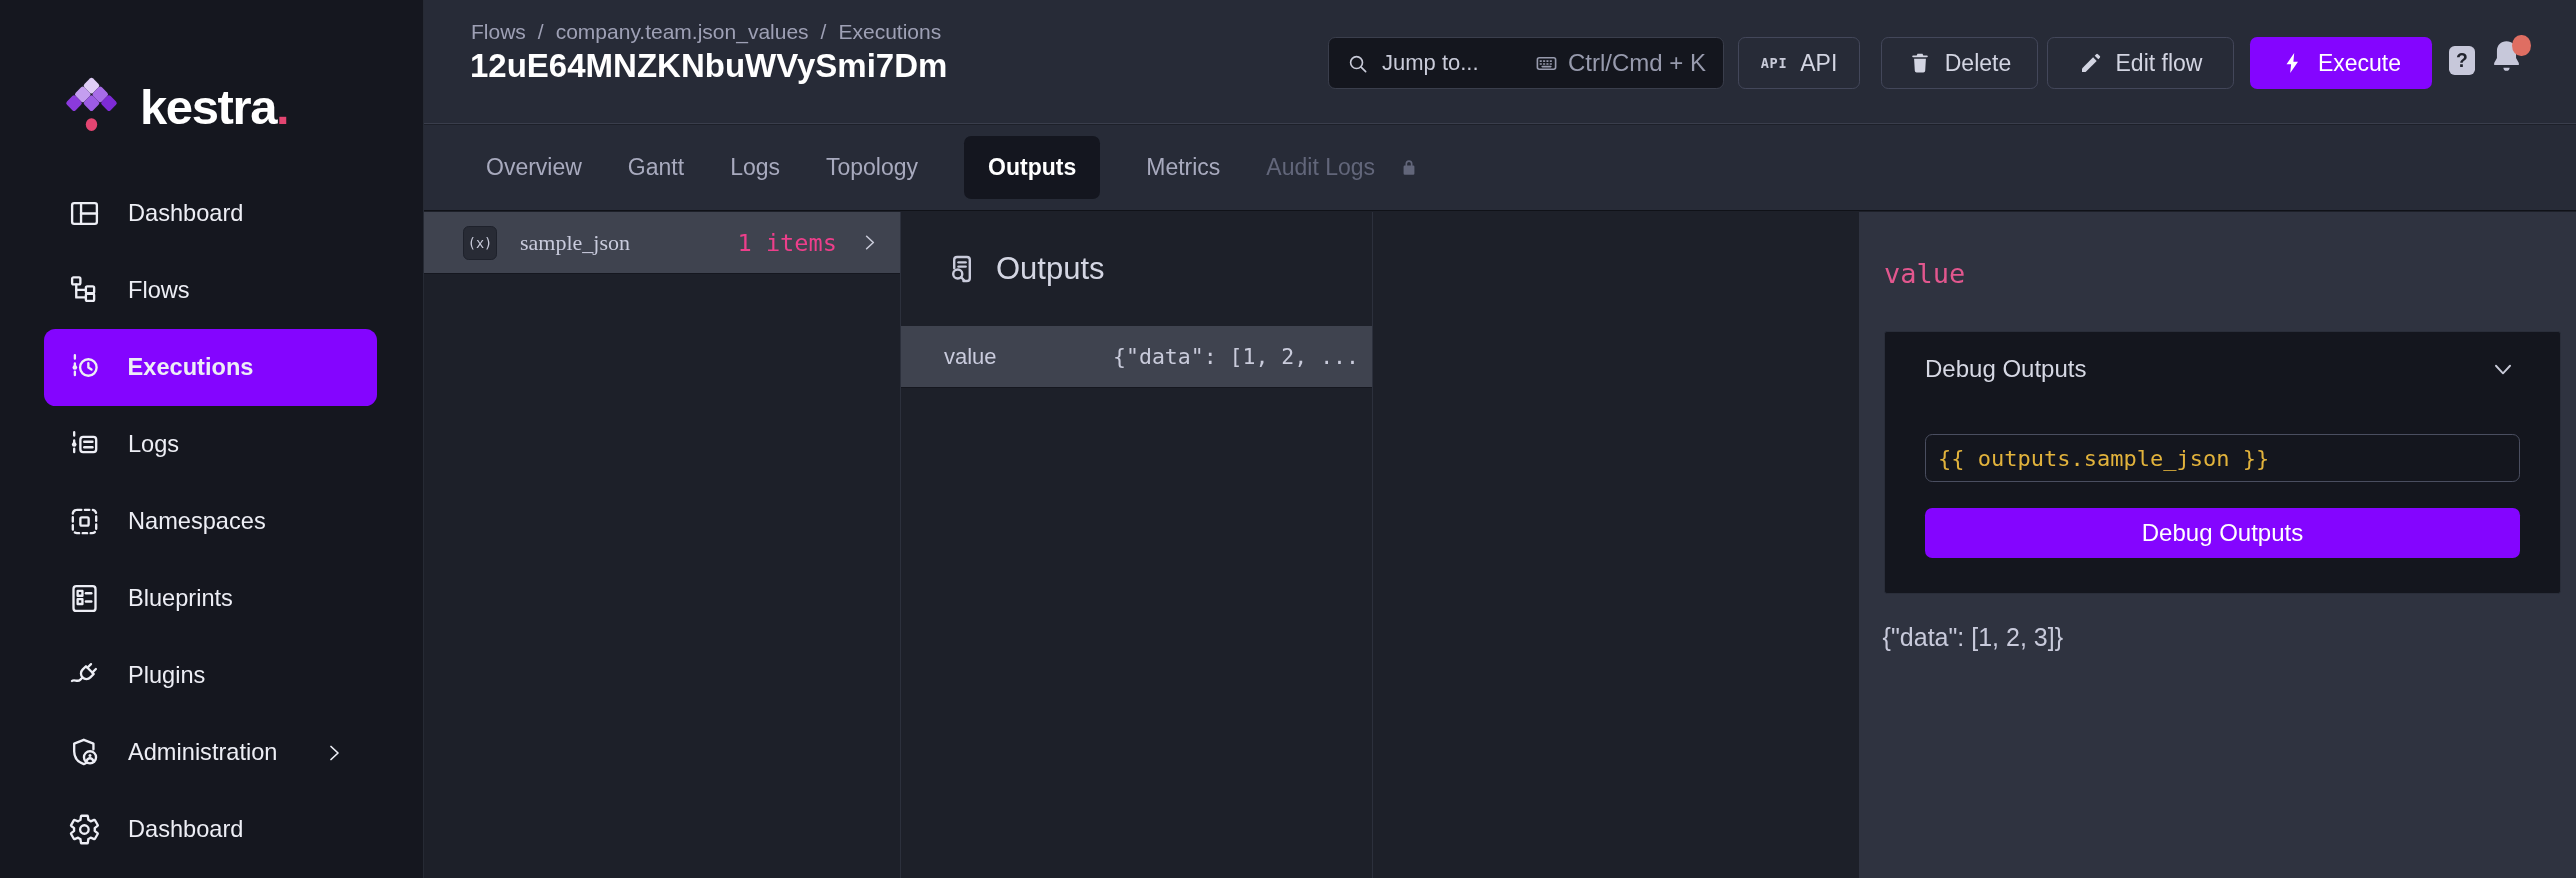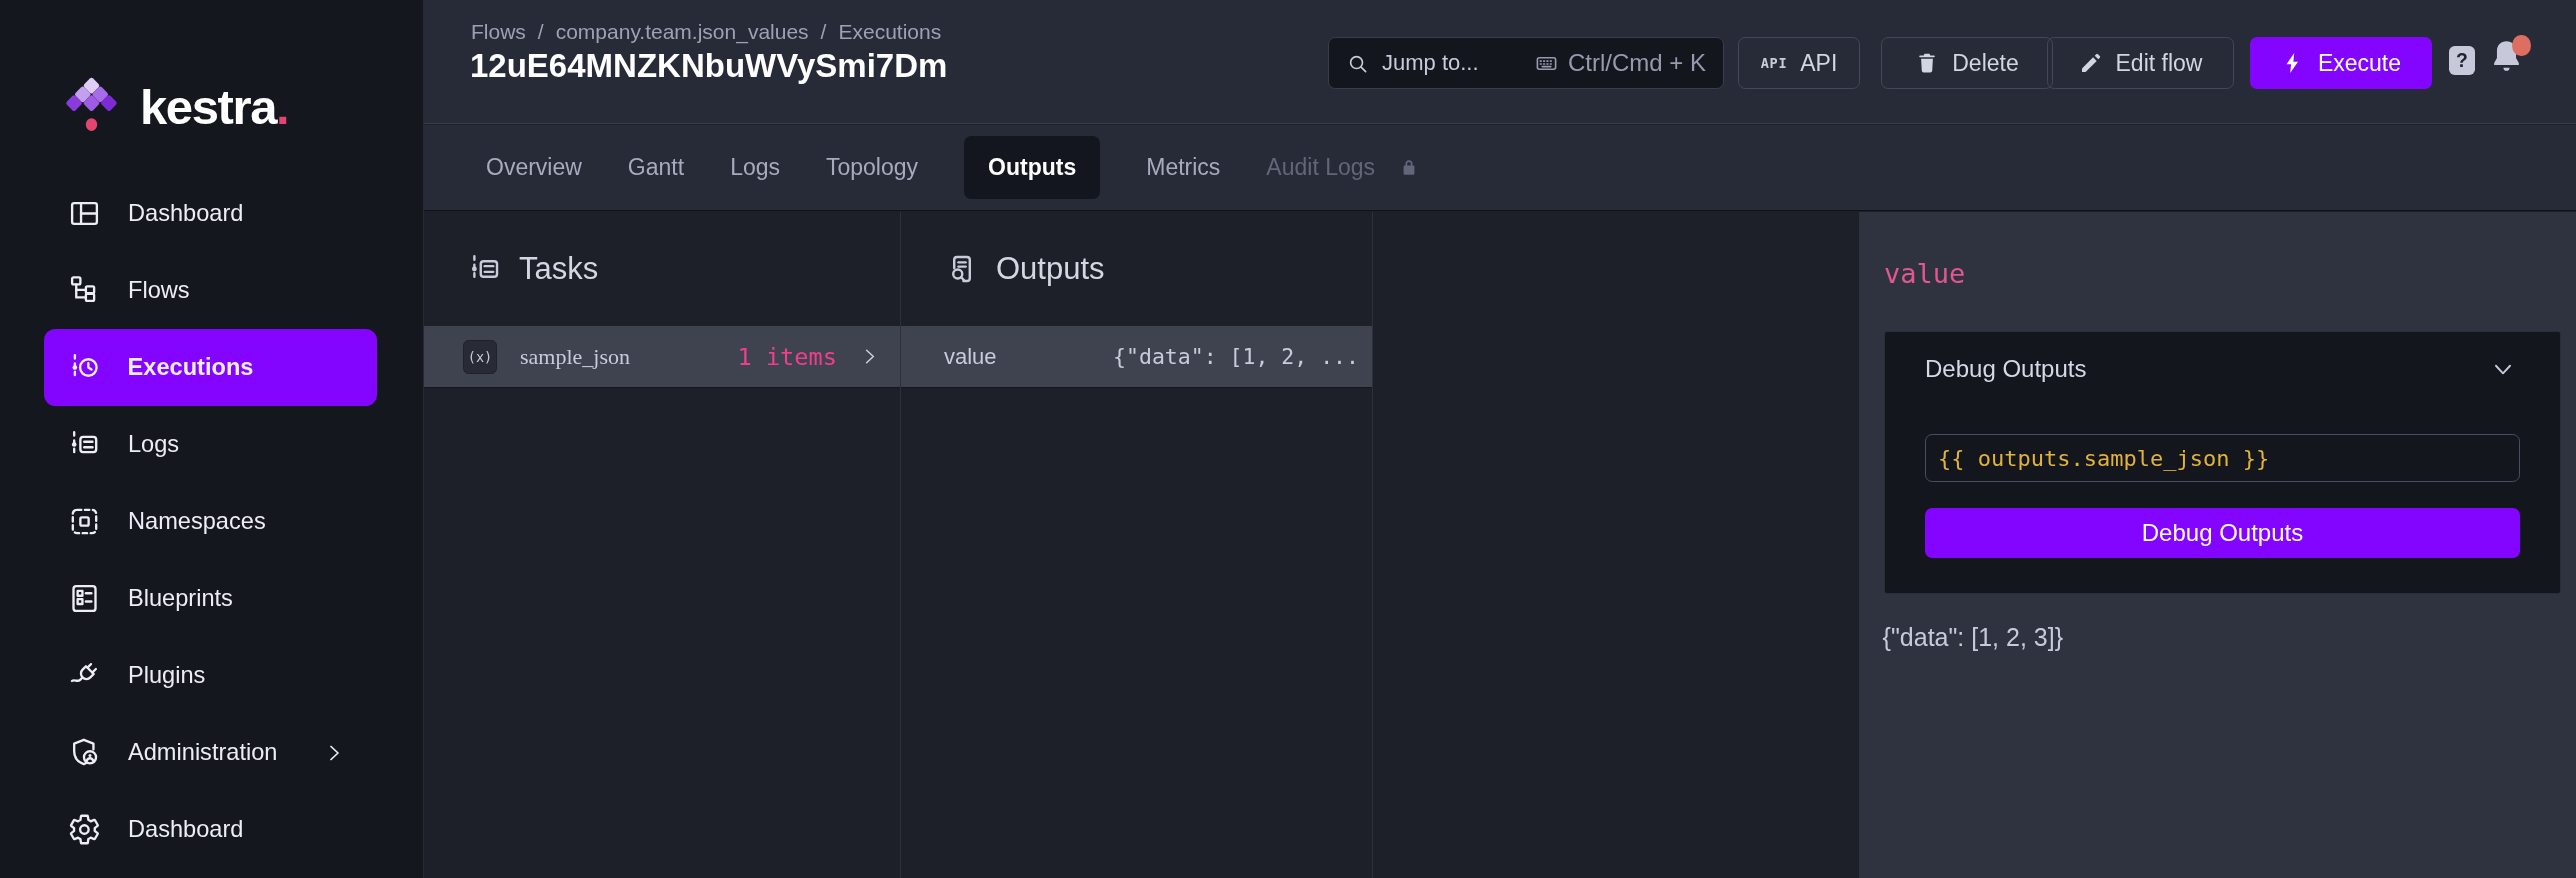--- a/index.html
+++ b/index.html
@@ -232,21 +232,21 @@
           <path d="M5.5 9.5 h1 M9 9.5 h1 M12.5 9.5 h1 M16 9.5 h1 M5.5 12.5 h1 M9 12.5 h1 M12.5 12.5 h1 M16 12.5 h1 M7.5 15.2 h9"></path>
         </svg>
         <span>Ctrl/Cmd + K</span>
       </span>
     </div>
 
     <div class="hbtn" style="left:1314px;width:122px;">
       <span class="api-mini">API</span>
       <span>API</span>
     </div>
-    <div class="hbtn" style="left:1457px;width:172px;">
+    <div class="hbtn" style="left:1457px;width:157px;">
       <svg viewBox="0 0 24 24" class="fillico">
         <path d="M9.5 2.8 h5 l.8 1.6 h3.6 a.9.9 0 0 1 0 1.8 H5.1 a.9.9 0 0 1 0 -1.8 h3.6 z M6.1 7.8 h11.8 l-.7 12 a1.9 1.9 0 0 1 -1.9 1.8 H8.7 a1.9 1.9 0 0 1 -1.9 -1.8 z"></path>
       </svg>
       <span>Delete</span>
     </div>
     <div class="hbtn" style="left:1623px;width:187px;">
       <svg viewBox="0 0 24 24" class="fillico">
         <path d="M3 17.4 V21 h3.6 L17.7 9.9 14.1 6.3 z"></path>
         <path d="M20.8 6.8 a1.2 1.2 0 0 0 0 -1.7 L18.9 3.2 a1.2 1.2 0 0 0 -1.7 0 L15.7 4.7 19.3 8.3 z"></path>
       </svg>
@@ -281,30 +281,20 @@
       <span>Audit Logs</span>
       <svg viewBox="0 0 24 24" class="fillico">
         <path d="M12 2.8 a4.2 4.2 0 0 0 -4.2 4.2 V9 H7 a1.5 1.5 0 0 0 -1.5 1.5 v8 A1.5 1.5 0 0 0 7 20 h10 a1.5 1.5 0 0 0 1.5 -1.5 v-8 A1.5 1.5 0 0 0 17 9 h-.8 V7 A4.2 4.2 0 0 0 12 2.8 z m0 2 a2.2 2.2 0 0 1 2.2 2.2 V9 H9.8 V7 A2.2 2.2 0 0 1 12 4.8 z"></path>
       </svg>
     </div>
   </div>
 
   <div class="content">
 
     <div class="col col-tasks">
-      <div class="panel-header">
-        <svg viewBox="0 0 24 24" class="stroke">
-          <line x1="4.5" y1="3" x2="4.5" y2="21" stroke-dasharray="2.5 3.5"></line>
-          <circle cx="4.5" cy="12" r="1.7" fill="currentColor" stroke="none"></circle>
-          <rect x="9" y="6.5" width="11.5" height="11" rx="2"></rect>
-          <line x1="11.8" y1="10" x2="17.8" y2="10"></line>
-            <line x1="11.8" y1="14" x2="17.8" y2="14"></line>
-        </svg>
-        <span>Tasks</span>
-      </div>
       <div class="row task-row">
         <span class="task-icon">(x)</span>
         <span class="task-name">sample_json</span>
         <span class="task-badge">1 items</span>
         <span class="row-chev">
           <svg viewBox="0 0 24 24" class="stroke">
               <polyline points="9,5.5 16,12 9,18.5"></polyline>
             </svg>
         </span>
       </div>

